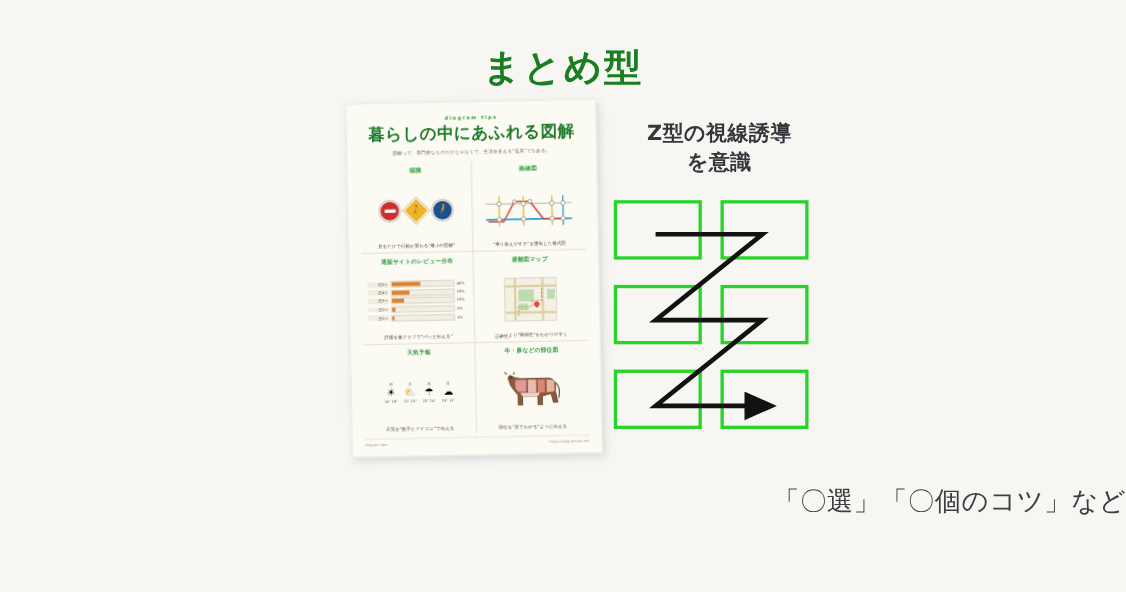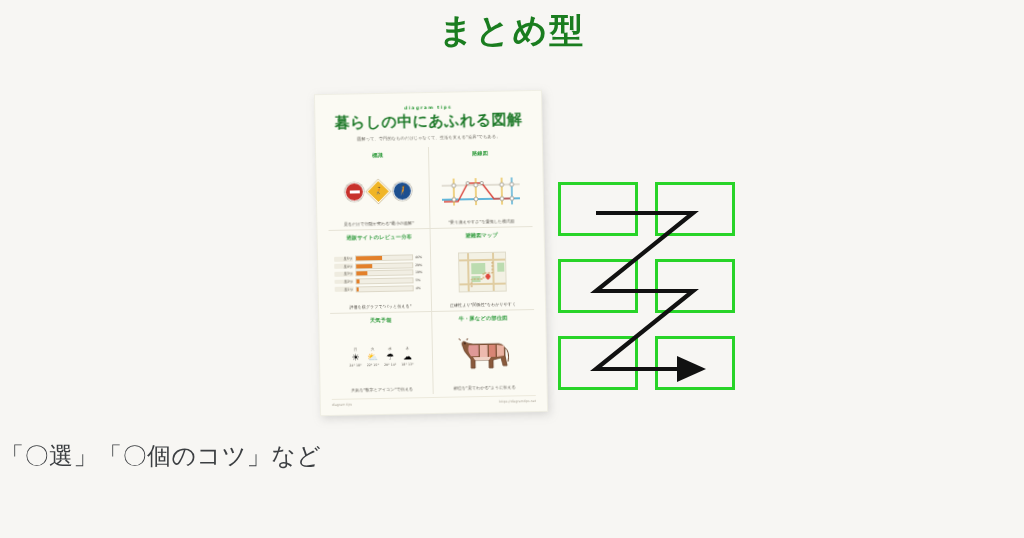--- a/index.html
+++ b/index.html
@@ -6,21 +6,21 @@
   body{
     width:1024px;height:538px;
     background:#f7f6f3;
     font-family:"DejaVu Sans","Liberation Sans",sans-serif;
     overflow:hidden;position:relative;
   }
   .stage{position:absolute;inset:0;}
 
   
   .page-title{
-    position:absolute;left:0;top:8px;width:1024px;
+    position:absolute;left:0;top:39px;width:1024px;
     text-align:center;
     font-size:34px;font-weight:bold;letter-spacing:2px;
     color:#1a7d1f;
   }
 
   
   .poster-wrap{
     position:absolute;left:317px;top:92px;
     width:228px;height:322px;
     transform:rotate(-1.1deg);
@@ -143,21 +143,21 @@
   .zbox{
     position:absolute;border:3px solid #28d428;background:transparent;
     box-sizing:border-box;width:80px;height:54px;
   }
   .zb-r1{top:0;}.zb-r2{top:77px;}.zb-r3{top:154px;}
   .zb-c1{left:0;}.zb-c2{left:97px;}
   .z-svg{position:absolute;inset:0;}
 
   
   .bottom-cap{
-    position:absolute;left:0;top:438px;width:1024px;text-align:left;
+    position:absolute;left:0;top:438px;width:1024px;text-align:right;
     font-size:24px;color:#3c3f42;line-height:1.55;letter-spacing:.5px;
   }
 </style>
 </head>
 <body>
 
 <div class="stage">
 
   <div class="page-title">まとめ型</div>
 
@@ -336,20 +336,24 @@
 
       </div>
 
       <div class="pst-foot">
         <span>diagram tips</span>
         <span>https://diagramtips.net</span>
       </div>
     </div>
   </div>
 
+  <div class="z-head">
+    <div>Z型の視線誘導</div>
+    <div>を意識</div>
+  </div>
 
   <div class="z-area">
     <div class="z-boxes">
       <div class="zbox zb-r1 zb-c1"></div>
       <div class="zbox zb-r1 zb-c2"></div>
       <div class="zbox zb-r2 zb-c1"></div>
       <div class="zbox zb-r2 zb-c2"></div>
       <div class="zbox zb-r3 zb-c1"></div>
       <div class="zbox zb-r3 zb-c2"></div>
     </div>

